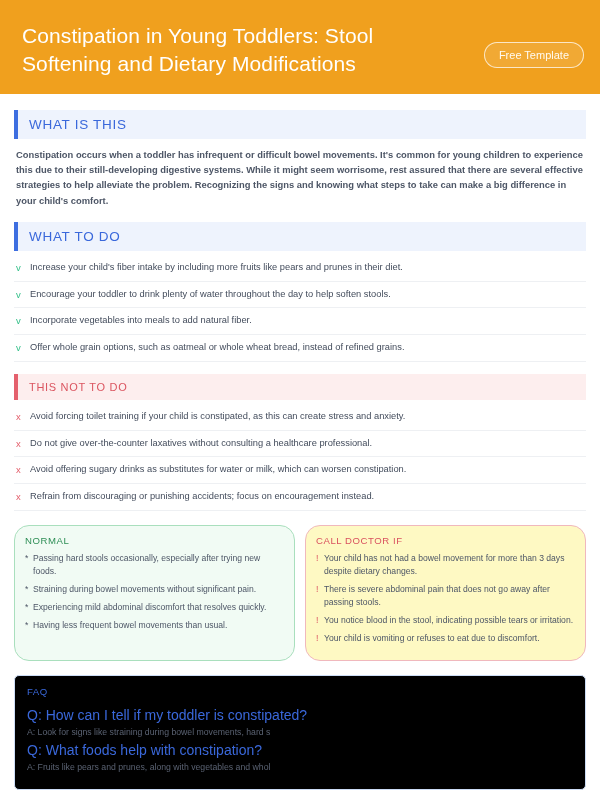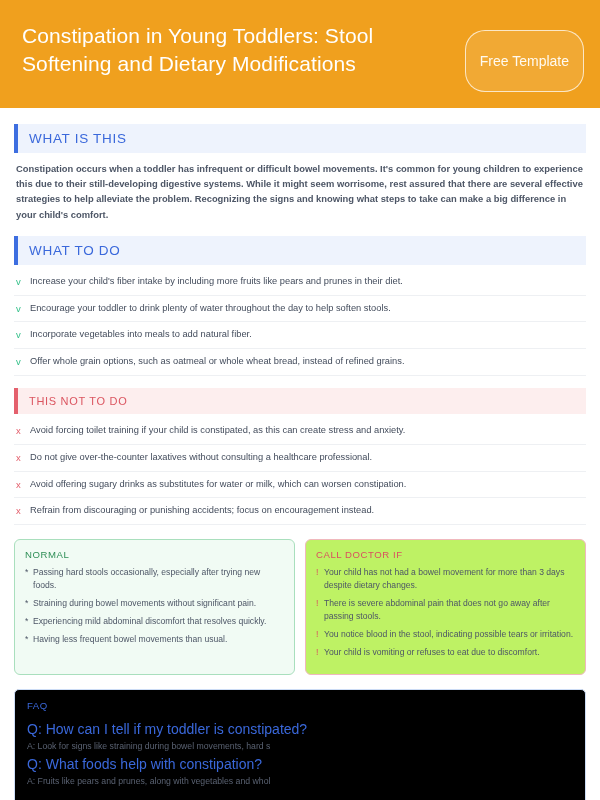--- a/index.html
+++ b/index.html
@@ -36,27 +36,27 @@
   .header-title {
     color: #ffffff;
     font-size: 21px;
     line-height: 1.33;
     font-weight: 400;
     letter-spacing: 0.1px;
     max-width: 440px;
     margin: 4px 0 0 6px;
   }
   .badge {
-    margin-top: 12px;
+    margin-top: 24px;
     flex: none;
     border: 1px solid rgba(255,255,255,0.72);
     border-radius: 20px;
     color: #fffaf0;
-    font-size: 14px;
-    padding: 22px 14px;
+    font-size: 11px;
+    padding: 6px 14px;
     background: rgba(255,255,255,0.10);
     white-space: nowrap;
   }
 
   
   .content {
     padding: 4px 14px;
     flex: 1 1 auto;
   }
 
@@ -117,31 +117,31 @@
   .mark-no { color: #e4606d; }
 
   
   .panels {
     display: flex;
     gap: 10px;
     margin-top: 14px;
   }
   .panel {
     flex: 1 1 0;
-    border-radius: 6px;
+    border-radius: 15px;
     padding: 9px 10px 10px 10px;
     box-sizing: border-box;
     min-height: 132px;
   }
   .panel-normal {
     background: #f1fbf4;
     border: 1px solid #a9dfbd;
   }
   .panel-doctor {
-    background: #bef264;
+    background: #fef9c3;
     border: 1px solid #f0b8bd;
   }
   .panel-title {
     font-size: 9.6px;
     letter-spacing: 0.55px;
     margin-bottom: 6px;
   }
   .panel-normal .panel-title { color: #2f8f57; }
   .panel-doctor .panel-title { color: #d9515f; }
   .panel-item {

